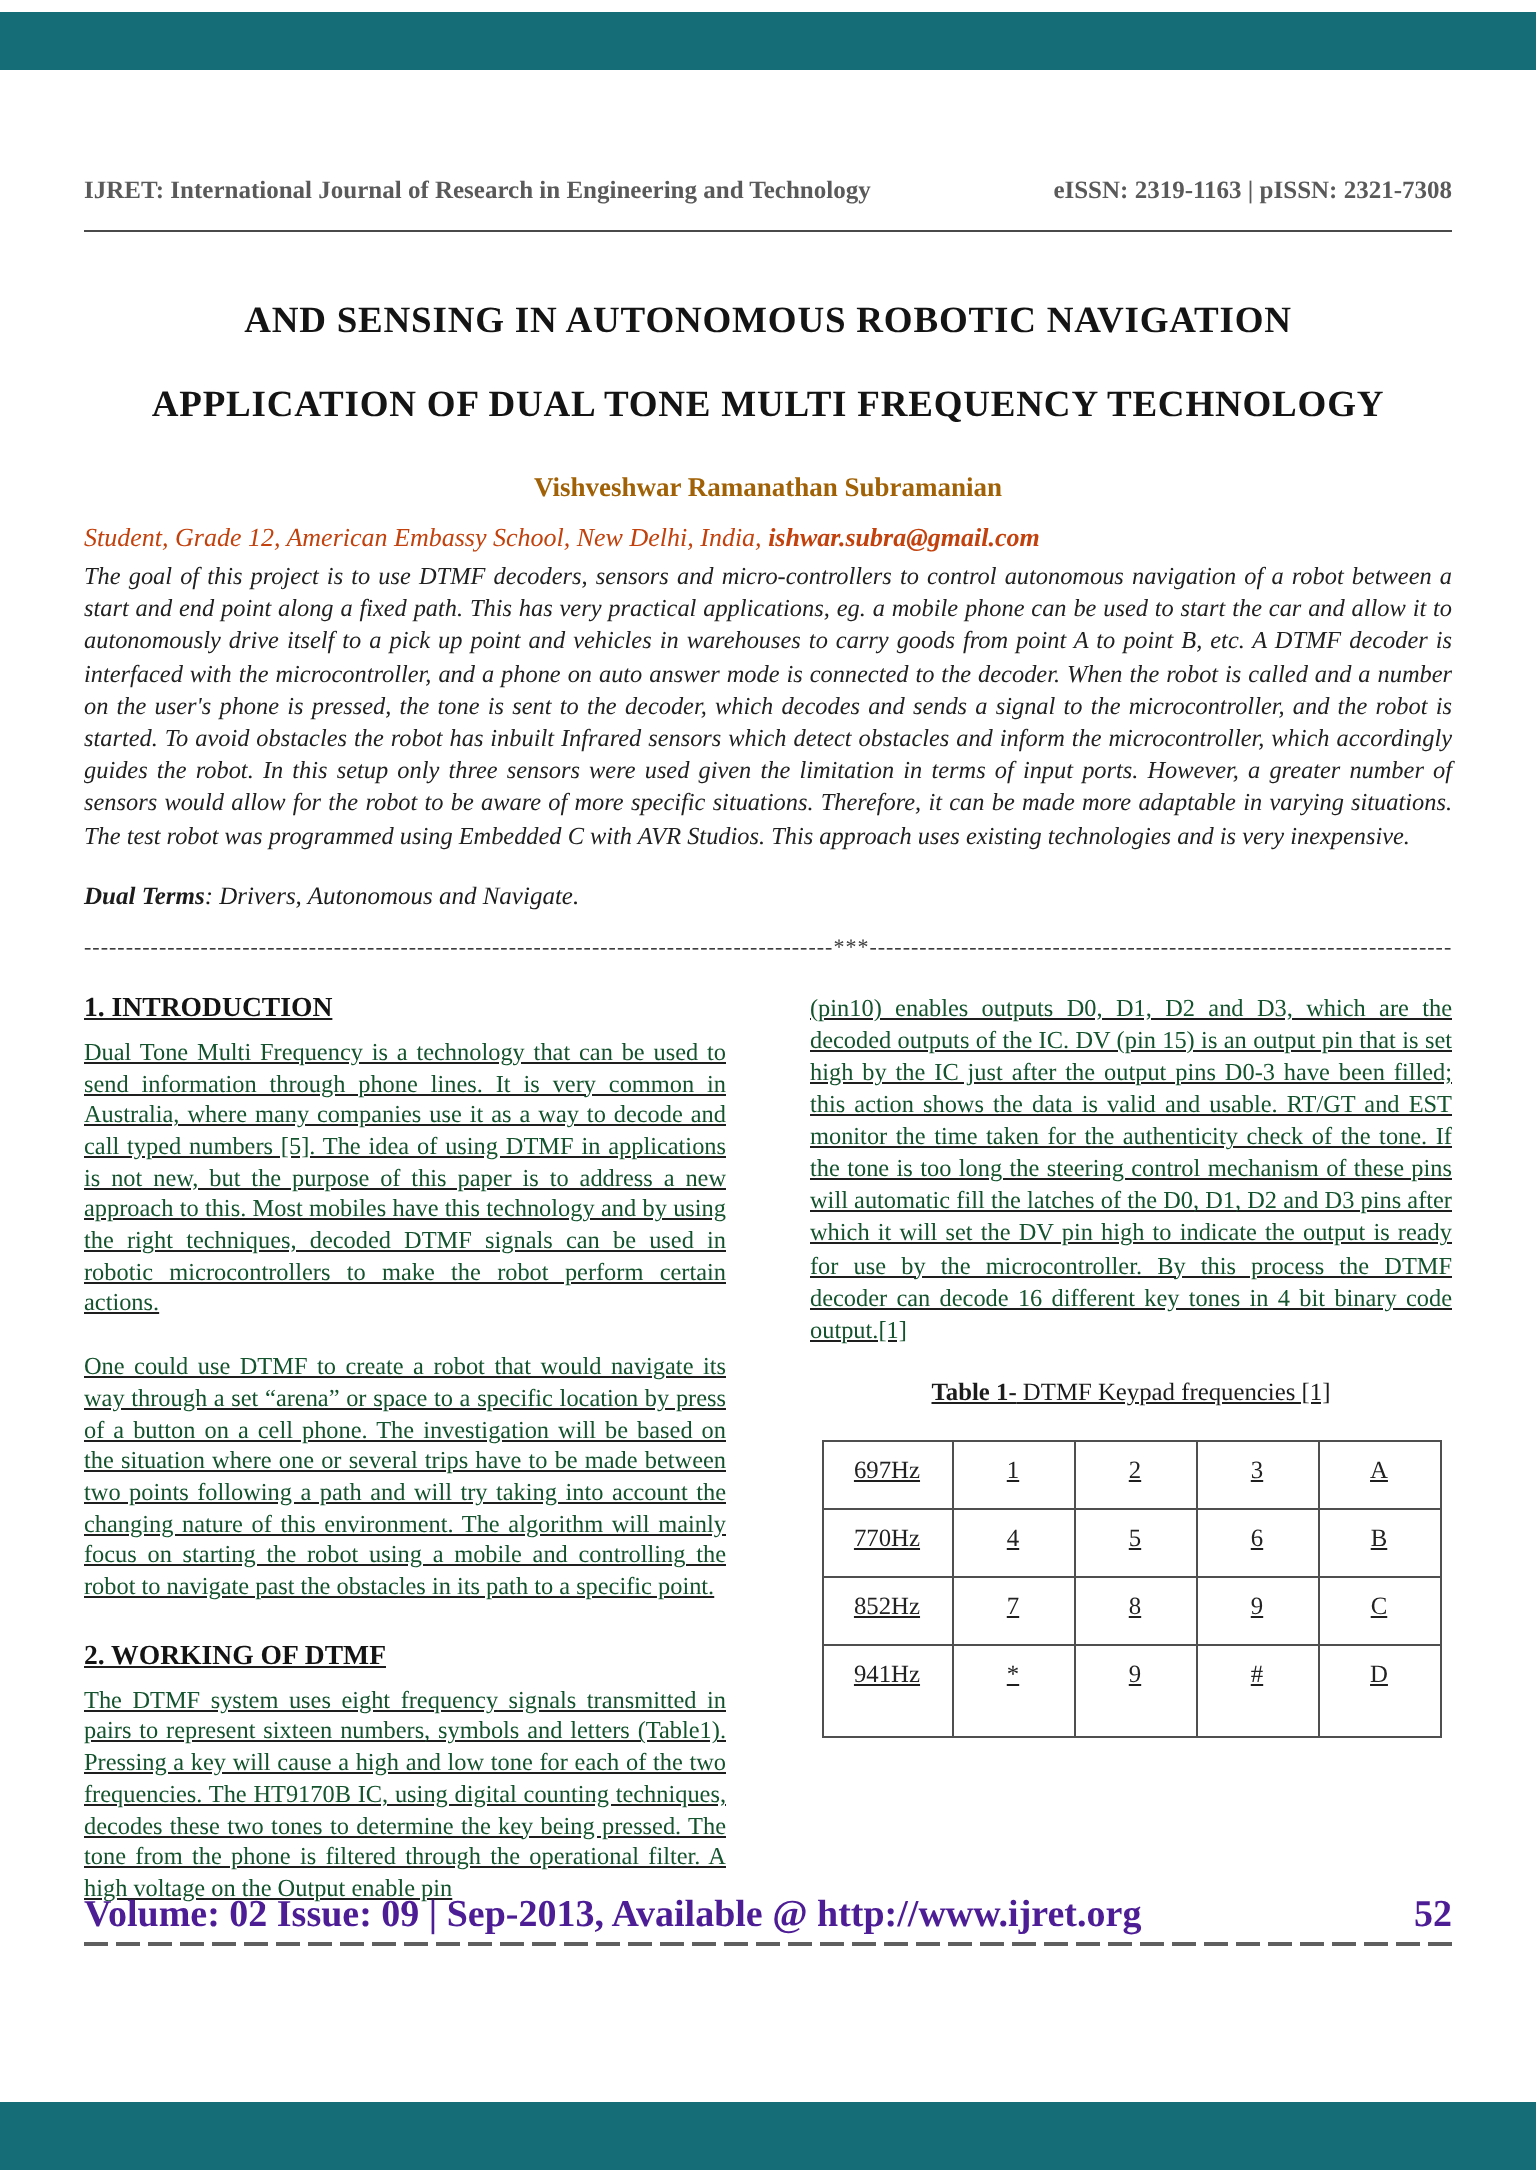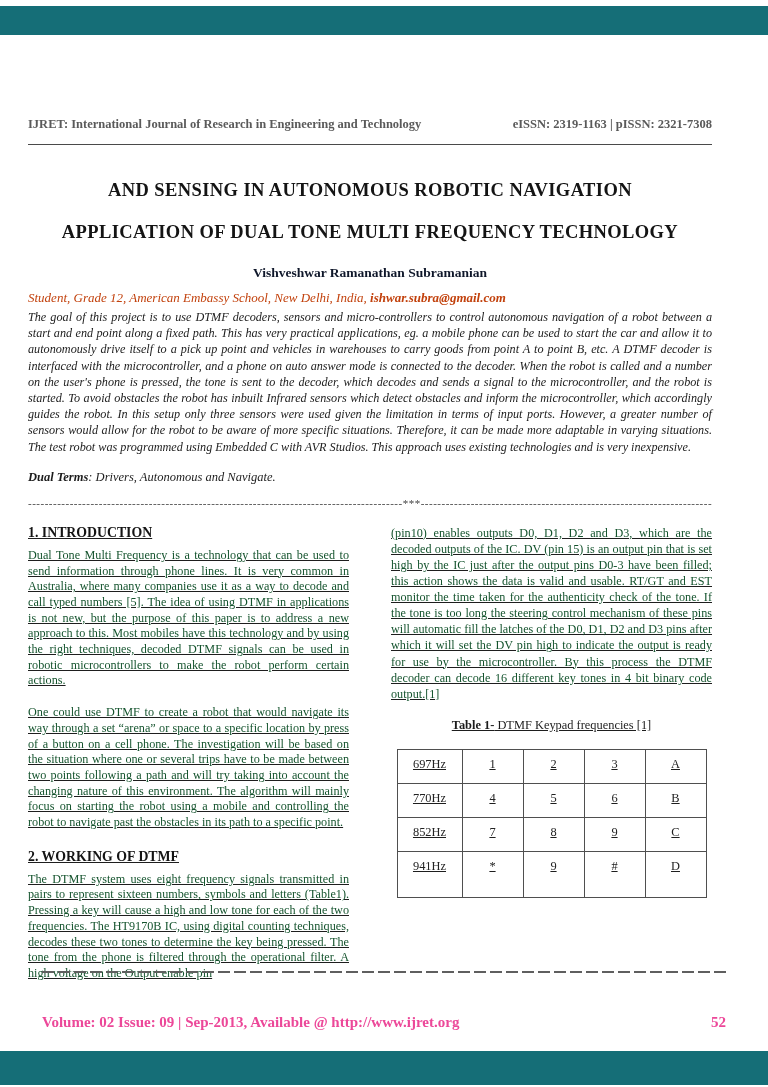--- a/index.html
+++ b/index.html
@@ -4,33 +4,33 @@
 <style>
   html,body{margin:0;padding:0;}
   body{
     width:768px;height:1087px;position:relative;background:#ffffff;
     font-family:"Liberation Serif", serif;color:#1e1e1e;overflow:hidden;
   }
   .teal-bar{position:absolute;left:0;width:768px;background:#156e77;}
   #top-bar{top:6px;height:29px;}
   #bottom-bar{top:1051px;height:34px;}
 
-  .content{position:absolute;left:28px;top:0;width:684px;margin-top:29px;}
+  .content{position:absolute;left:42px;top:0;width:684px;}
 
   .journal-header{
     margin-top:88px;display:flex;justify-content:space-between;align-items:baseline;
     font-weight:bold;color:#5a5a5a;font-size:12.5px;white-space:nowrap;
   }
   .header-rule{border-bottom:1.6px solid #4a4a4a;margin-top:12px;}
 
   .title{
     margin-top:24px;text-align:center;font-weight:bold;color:#141414;
     font-size:18.5px;line-height:42px;letter-spacing:0.4px;
   }
-  .author{margin-top:12px;text-align:center;font-weight:bold;font-size:13.5px;color:#0f172a;}
+  .author{margin-top:12px;text-align:center;font-weight:bold;font-size:13.5px;color:#a16207;}
   .affiliation{margin-top:9px;text-align:left;font-style:italic;font-size:13px;color:#c2410c;}
   .affiliation .email{font-weight:bold;}
 
   .abstract-heading{margin-top:16px;text-align:center;font-weight:bold;font-size:14px;color:#141414;}
   .abstract-text{
     margin-top:3px;font-style:italic;font-size:12.2px;line-height:16.2px;
     text-align:justify;color:#212121;
   }
   .index-terms{margin-top:15px;font-style:italic;font-size:12.5px;color:#1c1c1c;}
   .index-terms .label{font-weight:bold;}
@@ -63,23 +63,23 @@
   table.freq .c{width:56px;}
   table.freq tr.tall td{height:36px;}
   table.freq tr.hdr th{height:26px;}
   table.freq tr.mid td{height:24px;}
 
   .footer-rule{
     position:absolute;left:42px;top:971px;width:684px;height:2px;
     background:repeating-linear-gradient(90deg,#5f5f5f 0 12px,transparent 12px 16px);
   }
   .page-footer{
-    position:absolute;left:42px;top:1014px;width:684px;
+    position:absolute;left:42px;top:947px;width:684px;
     display:flex;justify-content:space-between;align-items:baseline;
-    font-weight:bold;color:#ec4899;font-size:15px;
+    font-weight:bold;color:#4c1d95;font-size:19px;
   }
 </style>
 </head>
 <body>
 
 <div class="teal-bar" id="top-bar"></div>
 <div class="teal-bar" id="bottom-bar"></div>
 
 <div class="content">
 

